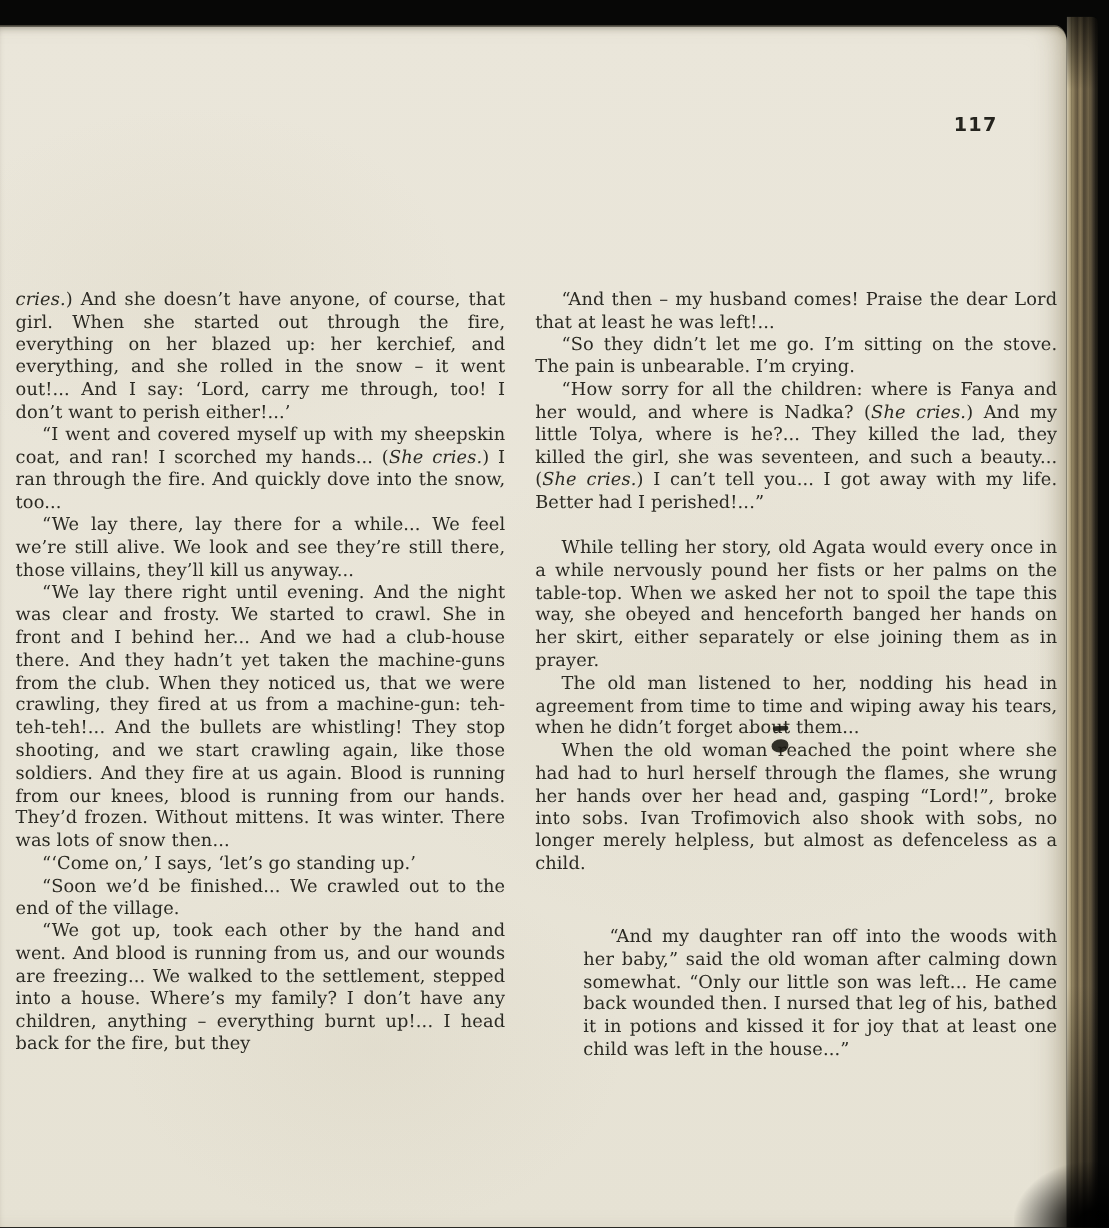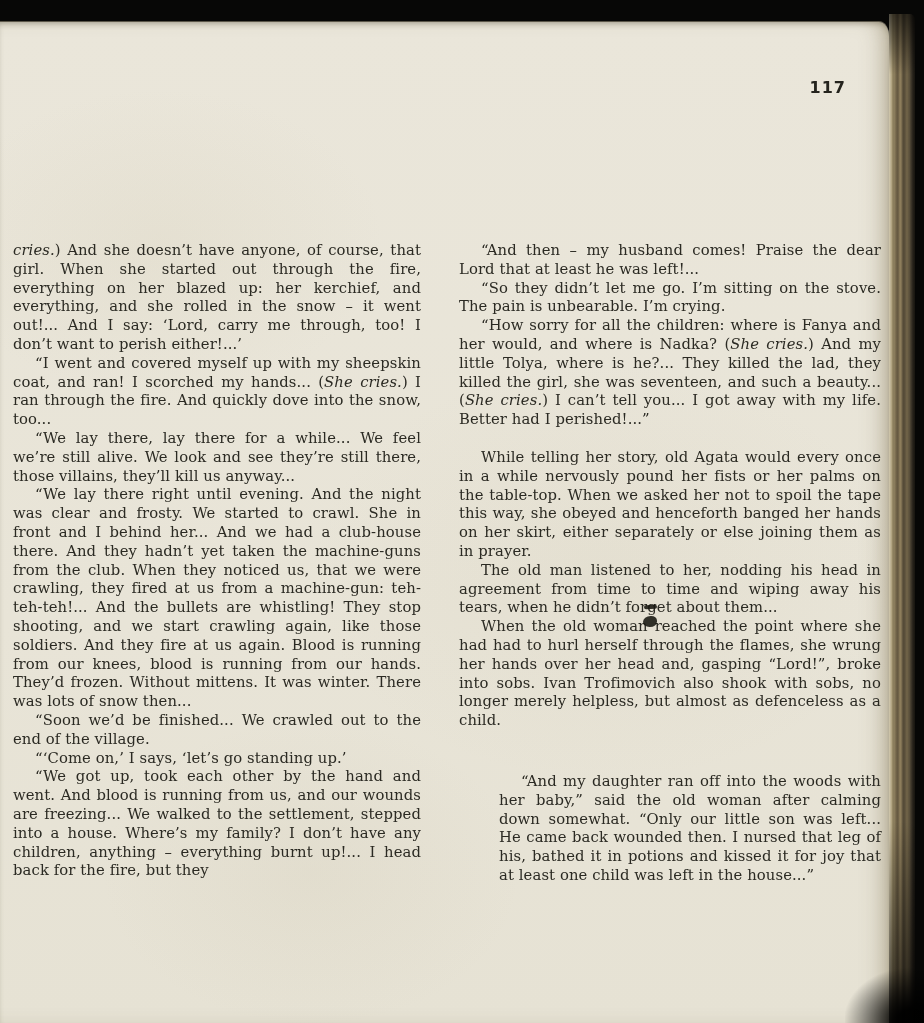--- a/index.html
+++ b/index.html
@@ -23,36 +23,36 @@
       linear-gradient(180deg, #eae6da 0%, #e8e4d7 60%, #e6e2d4 100%);
     border-top-right-radius: 10px 14px;
     box-shadow:
       inset -16px 0 24px -14px rgba(110, 95, 58, .55),
       inset 0 4px 6px -3px rgba(70, 64, 46, .45),
       0 -1px 0 rgba(160,152,130,.55);
   }
 
   .pageno {
     position: absolute;
-    left: 780px; top: 56px;
+    left: 780px; top: 72px;
     width: 66px;
-    text-align: right;
+    text-align: center;
     font-family: "DejaVu Sans", sans-serif;
     font-weight: bold;
     font-size: 16px;
     letter-spacing: 1px;
     color: #25241e;
   }
 
   .cols {
     position: absolute;
     left: 13px; top: 219px;
     width: 868px;
     display: flex;
-    gap: 38px;
+    gap: 25px;
     color: #2b2a23;
     font-size: 14.8px;
     line-height: 18.8px;
     letter-spacing: 0.1px;
   }
   .col-left  { width: 408px; }
   .col-right { flex: 1; }
 
   .para {
     margin: 0;
@@ -102,22 +102,22 @@
 
 <div class="scene">
   <div class="page">
     <div class="pageno">117</div>
     <div class="cols">
       <div class="col col-left">
           <p class="para"><em>cries.</em><span>) And she doesn’t have anyone, of course, that girl. When she started out through the fire, everything on her blazed up: her kerchief, and everything, and she rolled in the snow – it went out!... And I say: ‘Lord, carry me through, too! I don’t want to perish either!...’</span></p>
           <p class="para indent"><span>“I went and covered myself up with my sheepskin coat, and ran! I scorched my hands... (</span><em>She cries.</em><span>) I ran through the fire. And quickly dove into the snow, too...</span></p>
           <p class="para indent"><span>“We lay there, lay there for a while... We feel we’re still alive. We look and see they’re still there, those villains, they’ll kill us anyway...</span></p>
           <p class="para indent"><span>“We lay there right until evening. And the night was clear and frosty. We started to crawl. She in front and I behind her... And we had a club-house there. And they hadn’t yet taken the machine-guns from the club. When they noticed us, that we were crawling, they fired at us from a machine-gun: teh-teh-teh!... And the bullets are whistling! They stop shooting, and we start crawling again, like those soldiers. And they fire at us again. Blood is running from our knees, blood is running from our hands. They’d frozen. Without mittens. It was winter. There was lots of snow then...</span></p>
+          <p class="para indent"><span>“‘Come on,’ I says, ‘let’s go standing up.’</span></p>
           <p class="para indent"><span>“Soon we’d be finished... We crawled out to the end of the village.</span></p>
-          <p class="para indent"><span>“‘Come on,’ I says, ‘let’s go standing up.’</span></p>
           <p class="para indent"><span>“We got up, took each other by the hand and went. And blood is running from us, and our wounds are freezing... We walked to the settlement, stepped into a house. Where’s my family? I don’t have any children, anything – everything burnt up!... I head back for the fire, but they</span></p>
         </div>
       <div class="col col-right">
           <p class="para indent"><span>“And then – my husband comes! Praise the dear Lord that at least he was left!...</span></p>
           <p class="para indent"><span>“So they didn’t let me go. I’m sitting on the stove. The pain is unbearable. I’m crying.</span></p>
           <p class="para indent"><span>“How sorry for all the children: where is Fanya and her would, and where is Nadka? (</span><em>She cries.</em><span>) And my little Tolya, where is he?... They killed the lad, they killed the girl, she was seventeen, and such a beauty... (</span><em>She cries.</em><span>) I can’t tell you... I got away with my life. Better had I perished!...”</span></p>
           <p class="para indent" style="margin-top: 19px;"><span>While telling her story, old Agata would every once in a while nervously pound her fists or her palms on the table-top. When we asked her not to spoil the tape this way, she obeyed and henceforth banged her hands on her skirt, either separately or else joining them as in prayer.</span></p>
           <p class="para indent"><span>The old man listened to her, nodding his head in agreement from time to time and wiping away his tears, when he didn’t forget about them...</span></p>
           <p class="para indent"><span>When the old woman reached the point where she had had to hurl herself through the flames, she wrung her hands over her head and, gasping “Lord!”, broke into sobs. Ivan Trofimovich also shook with sobs, no longer merely helpless, but almost as defenceless as a child.</span></p>
           <p class="para indent" style="margin-top: 42px; margin-left: 40px;"><span>“And my daughter ran off into the woods with her baby,” said the old woman after calming down somewhat. “Only our little son was left... He came back wounded then. I nursed that leg of his, bathed it in potions and kissed it for joy that at least one child was left in the house...”</span></p>

